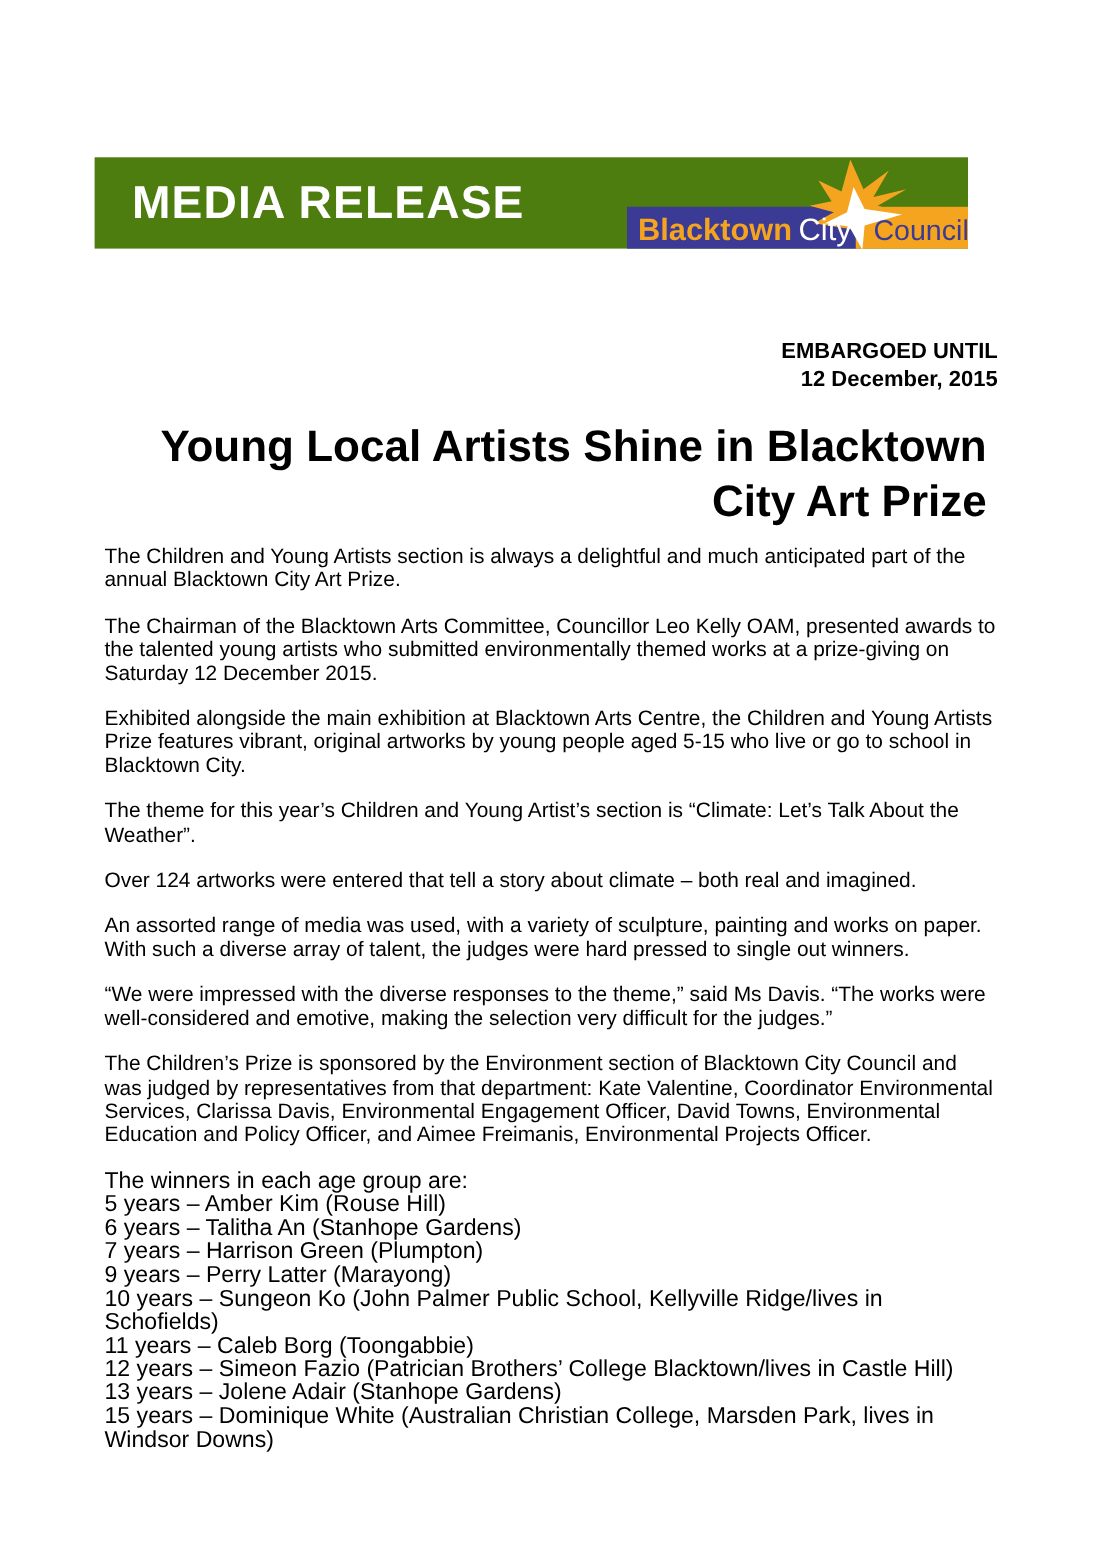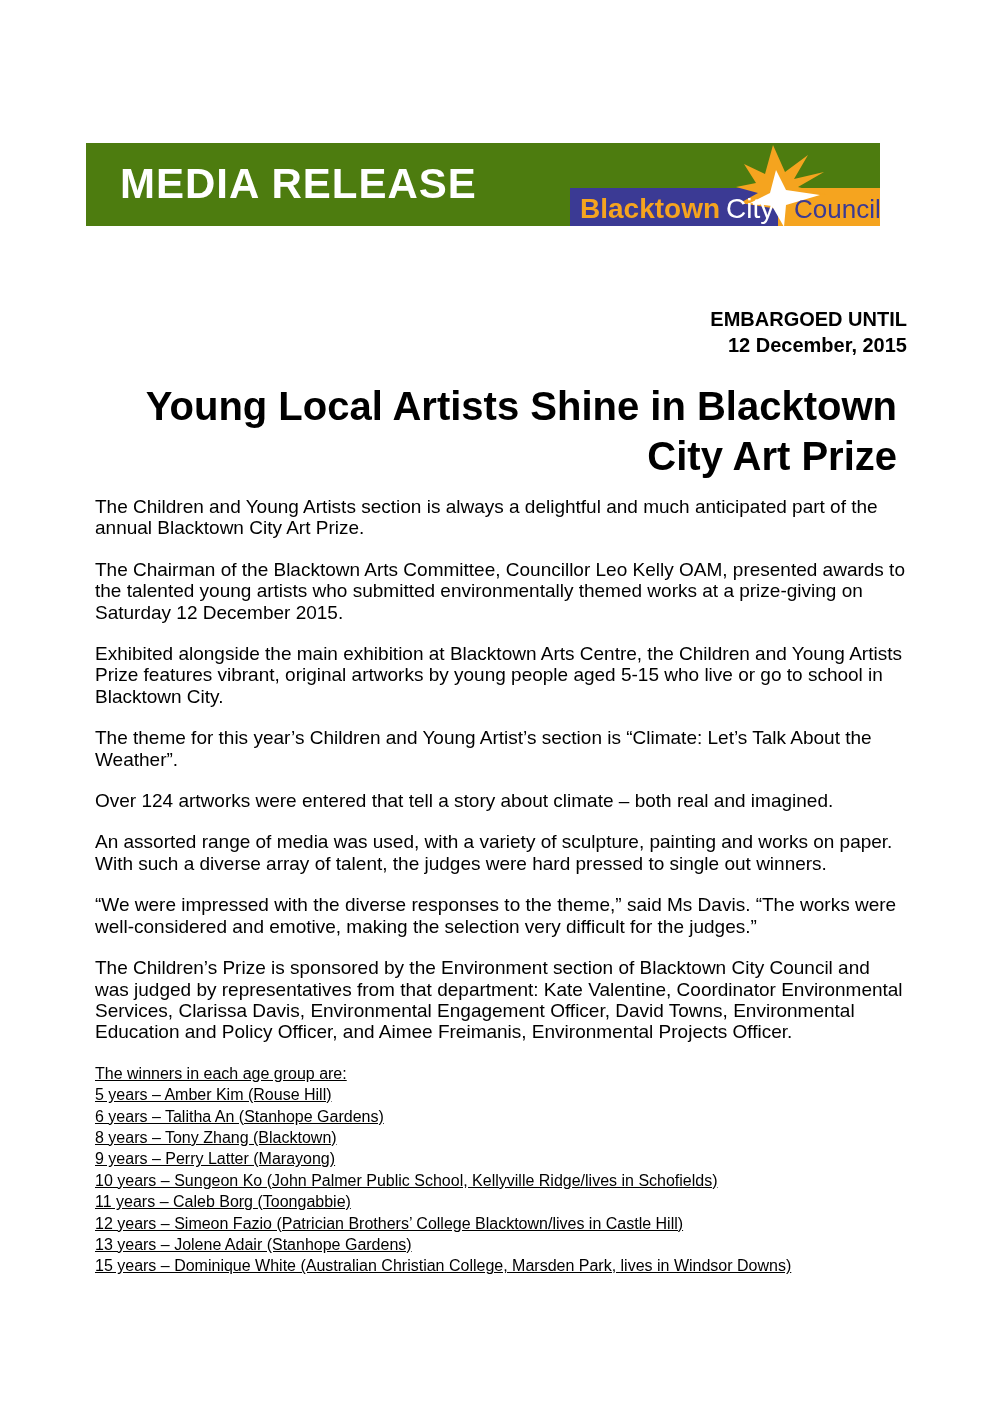--- a/index.html
+++ b/index.html
@@ -75,21 +75,21 @@
     font-weight: bold;
     font-size: 40px;
     line-height: 50px;
   }
   .body-para {
     font-size: 19px;
     line-height: 21.4px;
     margin: 0 0 20px 0;
   }
   .winners-block { font-size: 18.5px; line-height: 21.4px; }
-  .winner-line { font-size: 16px; line-height: 21.4px; text-decoration: underline; }
+  .winner-line { font-size: 21px; line-height: 21.4px; }
 </style>
 </head>
 <body>
 
 <div class="page">
 
   <div class="banner">
     <div class="banner-title">MEDIA RELEASE</div>
 
     <svg class="logo-svg" width="310" height="83" viewBox="0 0 310 83">
@@ -124,21 +124,21 @@
     <p class="body-para">The theme for this year’s Children and Young Artist’s section is “Climate: Let’s Talk About the Weather”.</p>
     <p class="body-para">Over 124 artworks were entered that tell a story about climate – both real and imagined.</p>
     <p class="body-para">An assorted range of media was used, with a variety of sculpture, painting and works on paper. With such a diverse array of talent, the judges were hard pressed to single out winners.</p>
     <p class="body-para">“We were impressed with the diverse responses to the theme,” said Ms Davis. “The works were well-considered and emotive, making the selection very difficult for the judges.”</p>
     <p class="body-para">The Children’s Prize is sponsored by the Environment section of Blacktown City Council and was judged by representatives from that department: Kate Valentine, Coordinator Environmental Services, Clarissa Davis, Environmental Engagement Officer, David Towns, Environmental Education and Policy Officer, and Aimee Freimanis, Environmental Projects Officer.</p>
 
     <div class="winners-block">
       <div class="winner-line">The winners in each age group are:</div>
       <div class="winner-line">5 years – Amber Kim (Rouse Hill)</div>
       <div class="winner-line">6 years – Talitha An (Stanhope Gardens)</div>
-      <div class="winner-line">8 years – Tony Zhang (Blacktown)</div>
+      <div class="winner-line">7 years – Harrison Green (Plumpton)</div>
       <div class="winner-line">9 years – Perry Latter (Marayong)</div>
       <div class="winner-line">10 years – Sungeon Ko (John Palmer Public School, Kellyville Ridge/lives in Schofields)</div>
       <div class="winner-line">11 years – Caleb Borg (Toongabbie)</div>
       <div class="winner-line">12 years – Simeon Fazio (Patrician Brothers’ College Blacktown/lives in Castle Hill)</div>
       <div class="winner-line">13 years – Jolene Adair (Stanhope Gardens)</div>
       <div class="winner-line">15 years – Dominique White (Australian Christian College, Marsden Park, lives in Windsor Downs)</div>
     </div>
 
   </div>
 </div>

